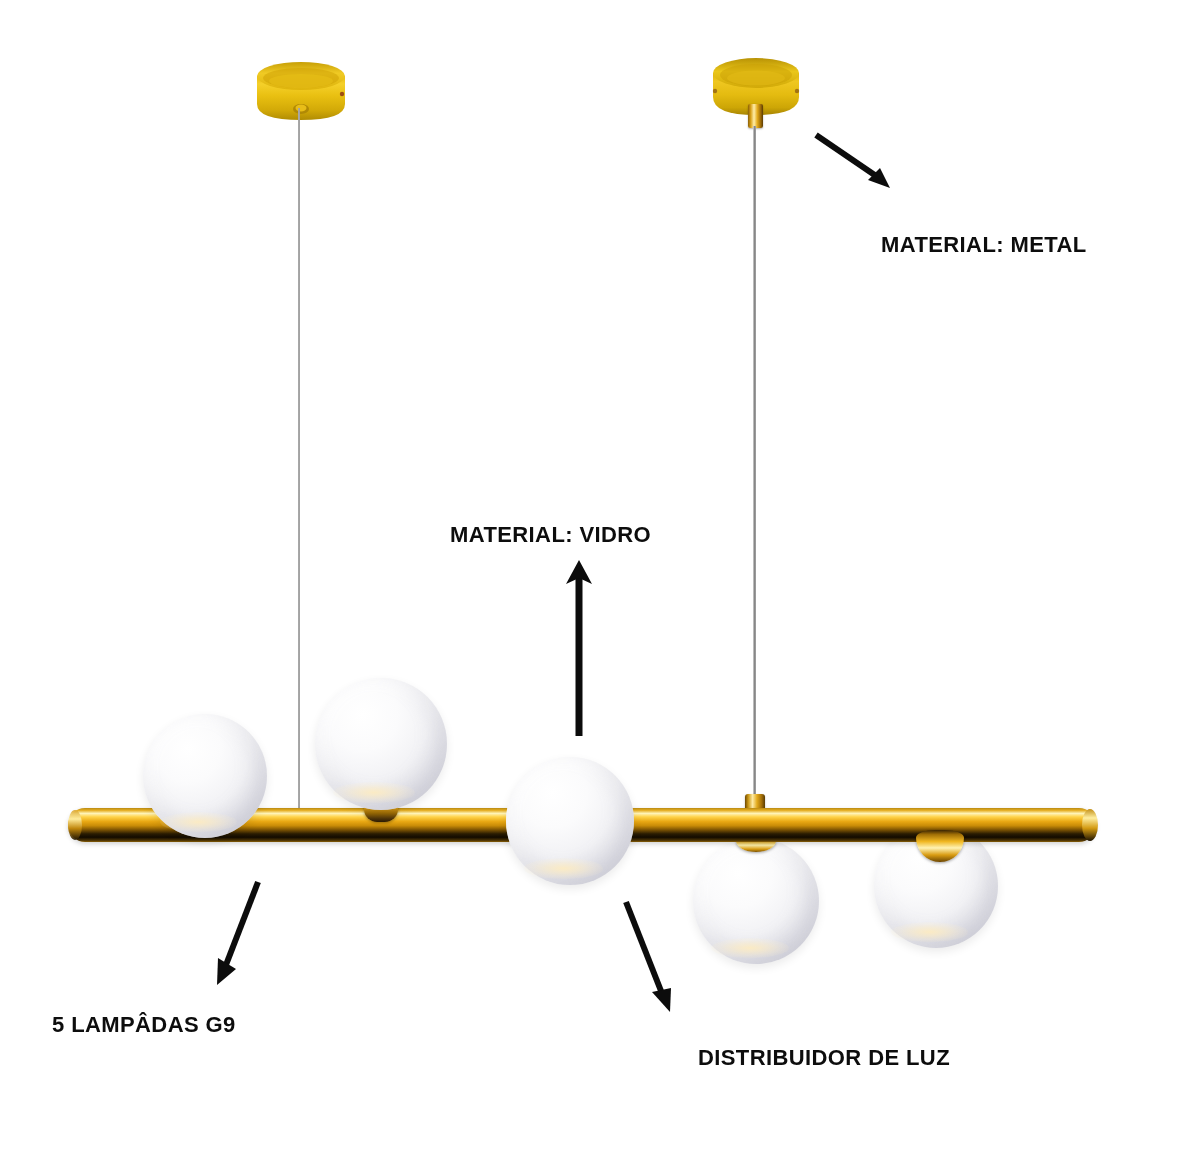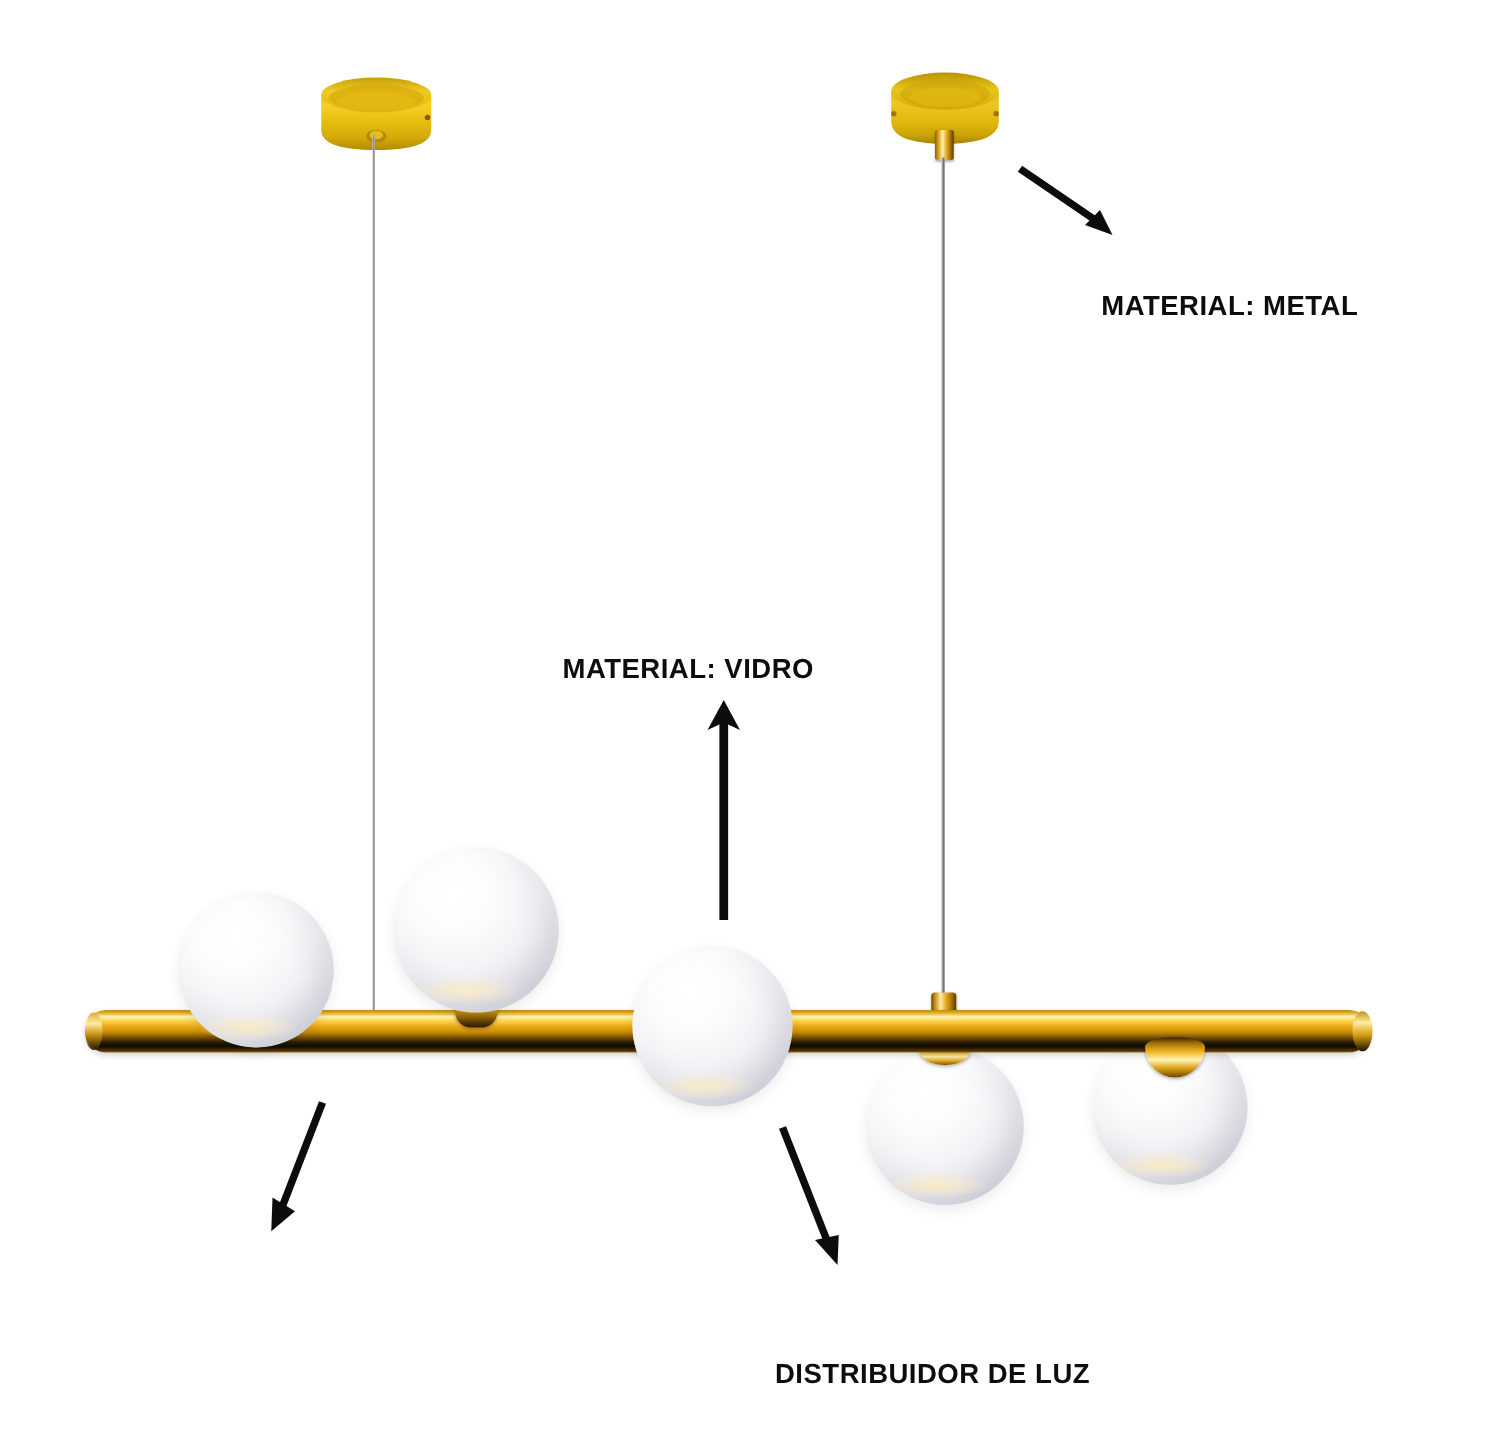--- a/index.html
+++ b/index.html
@@ -26,22 +26,22 @@
     font-weight: bold;
     font-size: 22px;
     letter-spacing: 0.4px;
     white-space: pre;
     line-height: 1.32;
   }
   .callout.metal   { left: 881px; top: 230px; }
   .callout.vidro   { left: 450px; top: 500px; margin-top: 20px; }
   .callout.lamps   { left: 52px;  top: 1010px; }
   .callout.distrib {
-    left: 620px; top: 1084px;
-    text-align: left;
+    left: 620px; top: 1043px;
+    text-align: right;
     white-space: normal;
     width: 330px;
   }
   .callout.distrib .ln2 { display: block; }
 
   
   .arrow { position: absolute; overflow: visible; }
   .arrow line { stroke: #0c0c0c; stroke-linecap: butt; }
   .arrow polygon { fill: #0c0c0c; }
 
@@ -261,18 +261,19 @@
 
   <svg class="arrow" style="left:618px; top:898px;" width="70" height="118" viewBox="0 0 70 118">
     <line x1="8" y1="4" x2="45" y2="98" stroke-width="6"></line>
     <polygon points="52,114 34,94 53,90"></polygon>
   </svg>
 
   <div class="callout metal">MATERIAL: METAL</div>
 
   <div class="callout vidro">MATERIAL: VIDRO</div>
 
+  <div class="callout lamps">5 LAMPÂDAS G9</div>
 
   <div class="callout distrib">
     <span class="ln1">DISTRIBUIDOR DE LUZ</span>
   </div>
 
 </div>
 
 </body></html>

